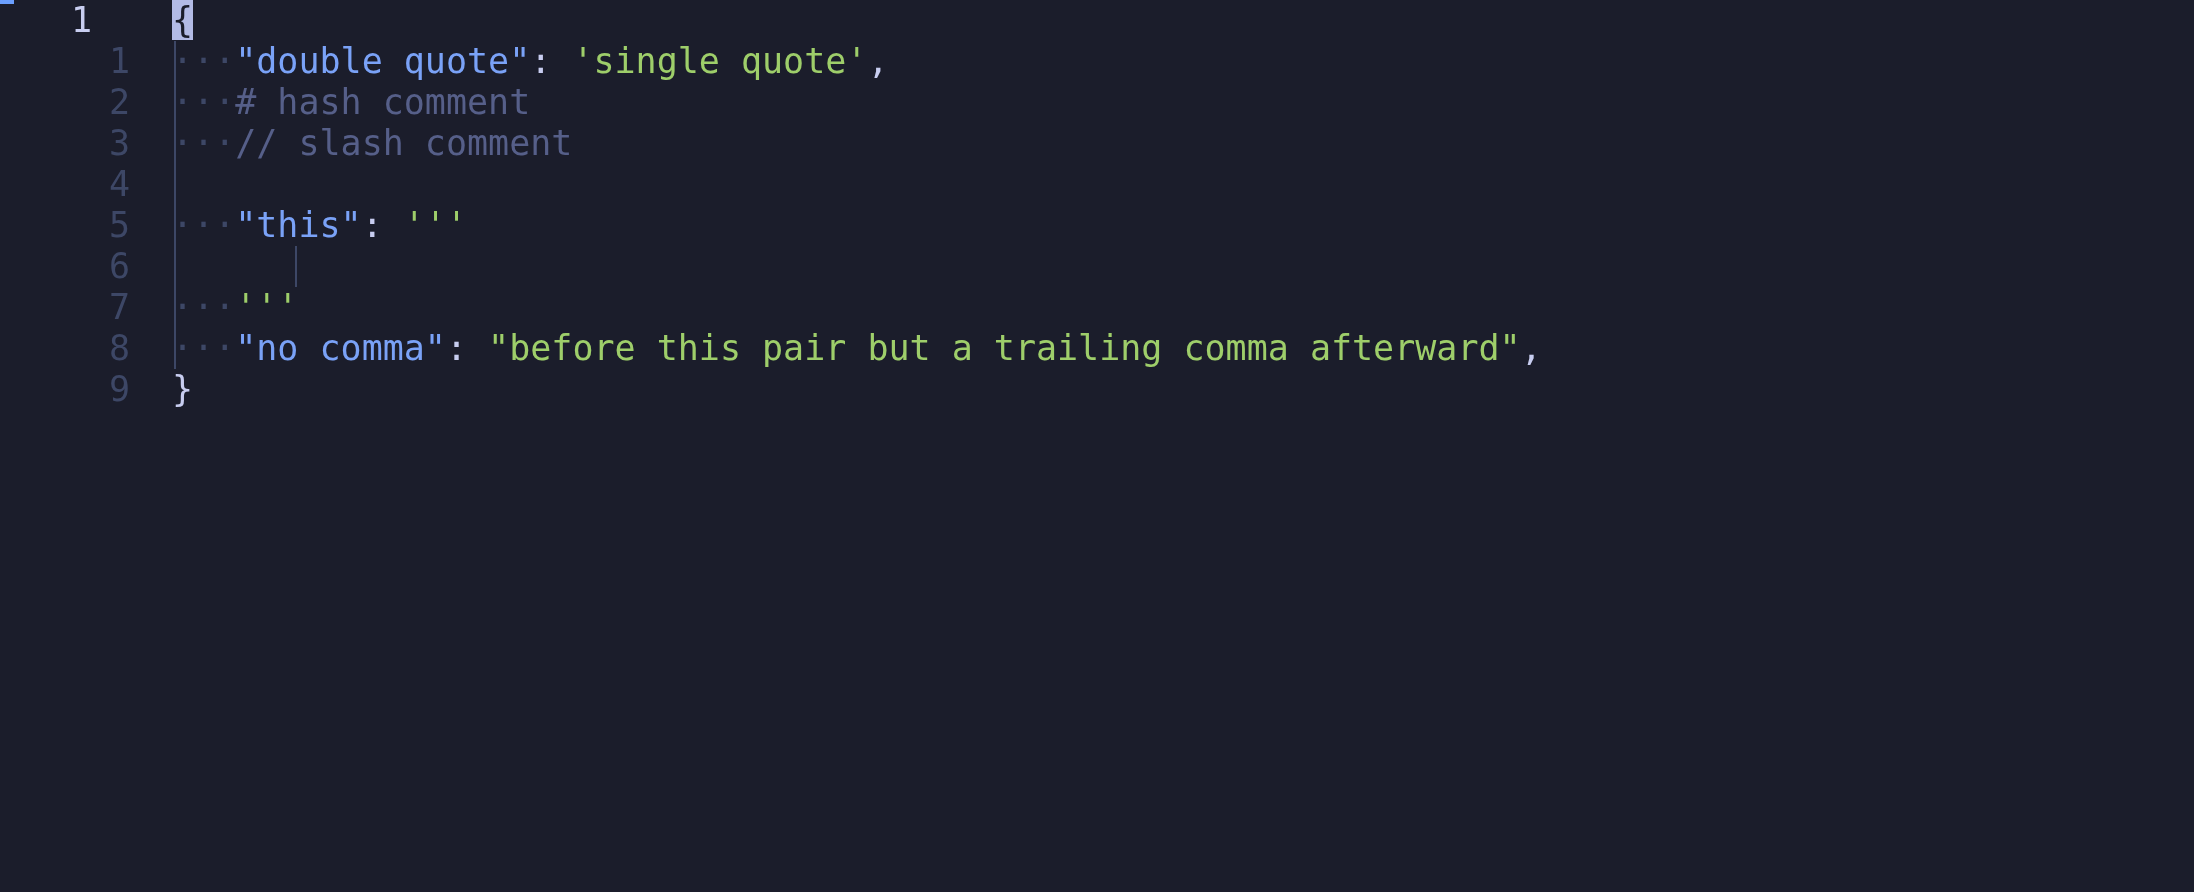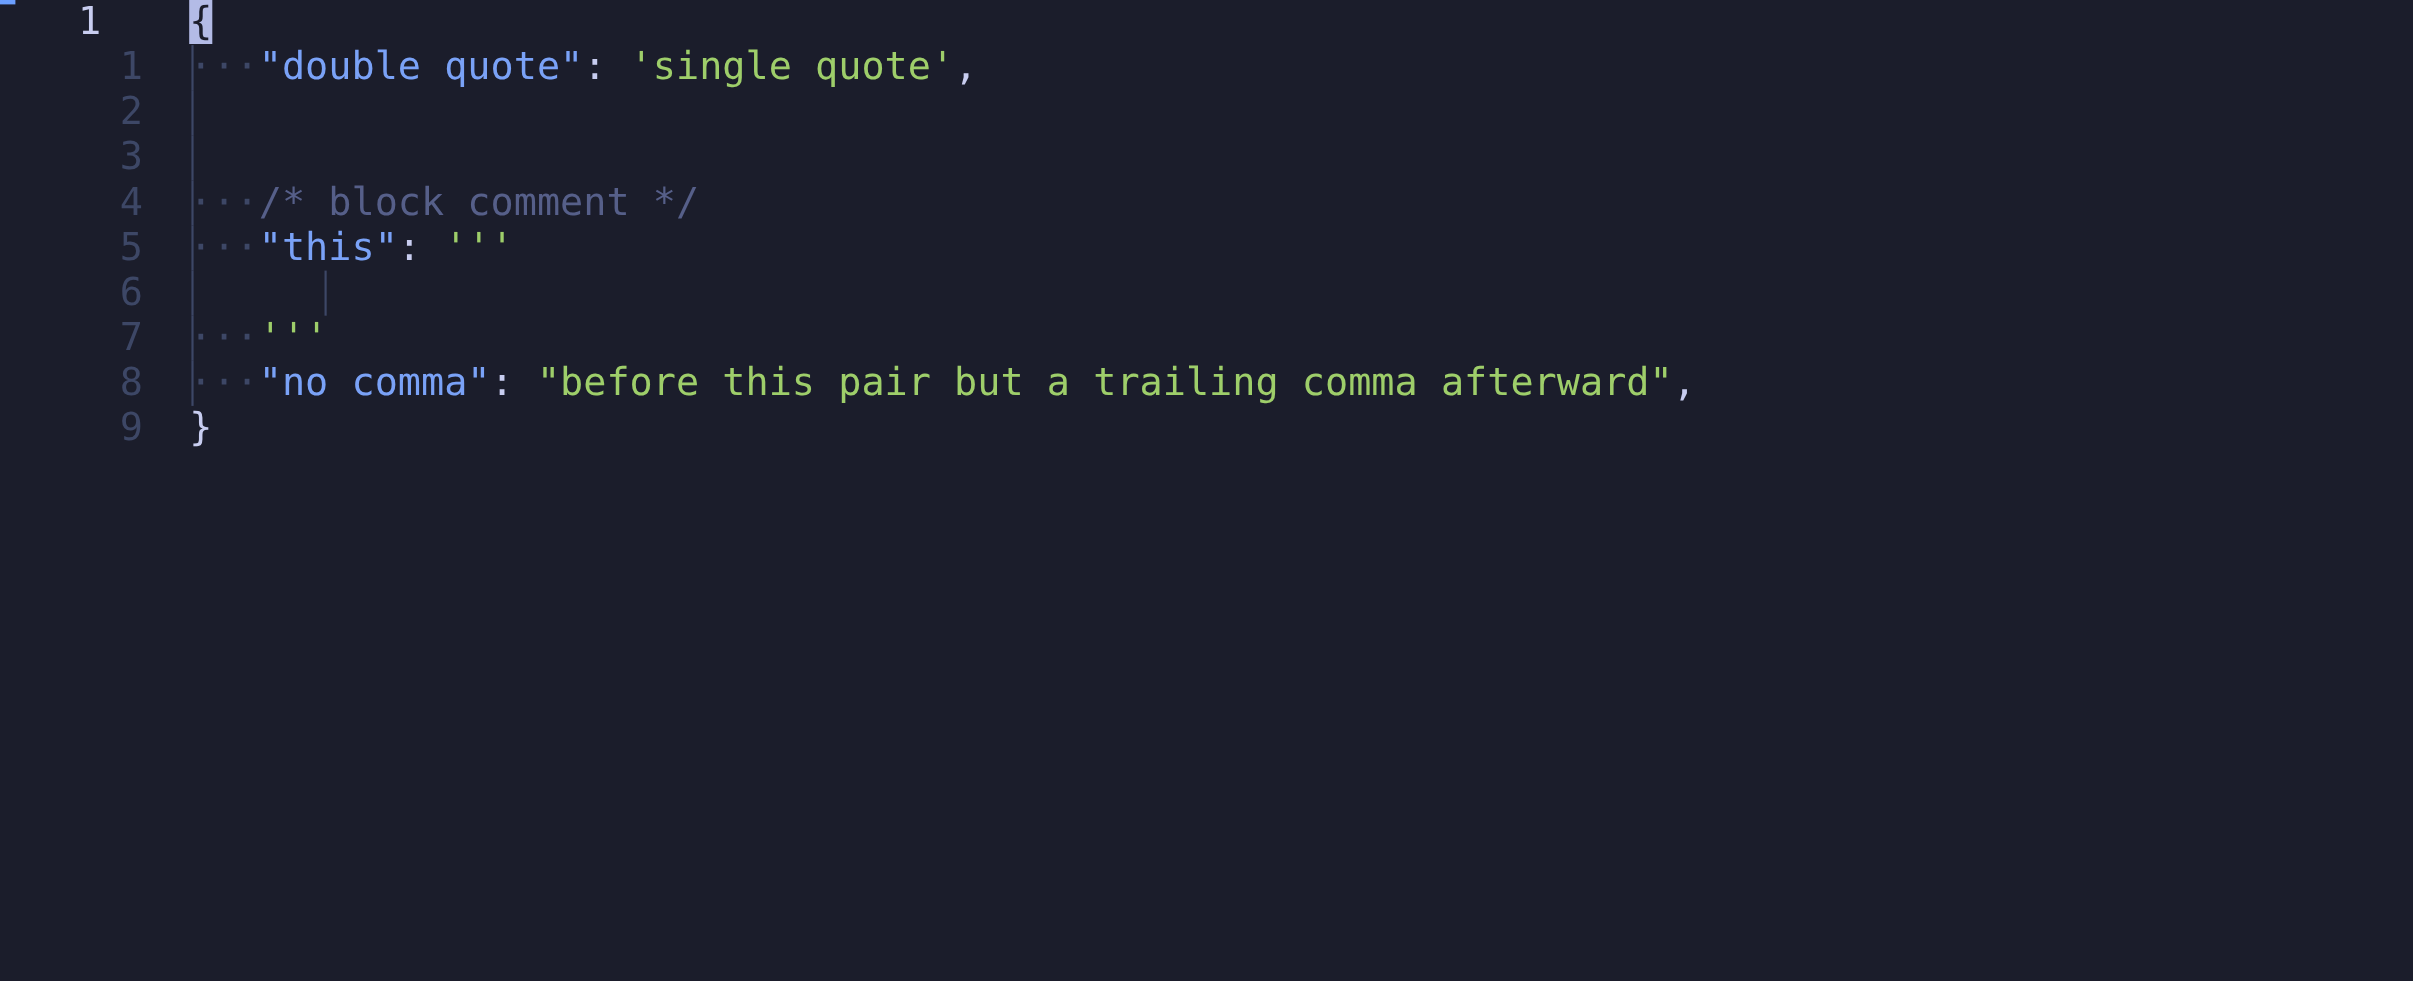--- a/index.html
+++ b/index.html
@@ -91,22 +91,22 @@
   }
 </style>
 </head>
 <body>
 
 <div id="root">
   <div class="corner-marker"></div>
   <div class="editor" id="editor">
       <div class="row"><div class="gutter abs">1</div><div class="gutter rel"></div><div class="code"><span class="t-brace cursor">{</span></div></div>
       <div class="row"><div class="gutter abs"></div><div class="gutter rel">1</div><div class="guide g1"></div><div class="code"><span class="t-ws">···</span><span class="t-key">"double quote"</span><span class="t-punct">:</span><span class="t-punct"> </span><span class="t-string">'single quote'</span><span class="t-punct">,</span></div></div>
-      <div class="row"><div class="gutter abs"></div><div class="gutter rel">2</div><div class="guide g1"></div></div>
-      <div class="row"><div class="gutter abs"></div><div class="gutter rel">3</div><div class="guide g1"></div></div>
-      <div class="row"><div class="gutter abs"></div><div class="gutter rel">4</div><div class="guide g1"></div><div class="code"><span class="t-ws">···</span><span class="t-comment">/* block comment */</span></div></div>
+      <div class="row"><div class="gutter abs"></div><div class="gutter rel">2</div><div class="guide g1"></div><div class="code"><span class="t-ws">···</span><span class="t-comment"># hash comment</span></div></div>
+      <div class="row"><div class="gutter abs"></div><div class="gutter rel">3</div><div class="guide g1"></div><div class="code"><span class="t-ws">···</span><span class="t-comment">// slash comment</span></div></div>
+      <div class="row"><div class="gutter abs"></div><div class="gutter rel">4</div><div class="guide g1"></div></div>
       <div class="row"><div class="gutter abs"></div><div class="gutter rel">5</div><div class="guide g1"></div><div class="code"><span class="t-ws">···</span><span class="t-key">"this"</span><span class="t-punct">:</span><span class="t-punct"> </span><span class="t-string">'''</span></div></div>
       <div class="row"><div class="gutter abs"></div><div class="gutter rel">6</div><div class="guide g1"></div><div class="guide g2"></div></div>
       <div class="row"><div class="gutter abs"></div><div class="gutter rel">7</div><div class="guide g1"></div><div class="code"><span class="t-ws">···</span><span class="t-string">'''</span></div></div>
       <div class="row"><div class="gutter abs"></div><div class="gutter rel">8</div><div class="guide g1"></div><div class="code"><span class="t-ws">···</span><span class="t-key">"no comma"</span><span class="t-punct">:</span><span class="t-punct"> </span><span class="t-string">"before this pair but a trailing comma afterward"</span><span class="t-punct">,</span></div></div>
       <div class="row"><div class="gutter abs"></div><div class="gutter rel">9</div><div class="code"><span class="t-brace">}</span></div></div>
     </div>
 </div>
 
 </body></html>

